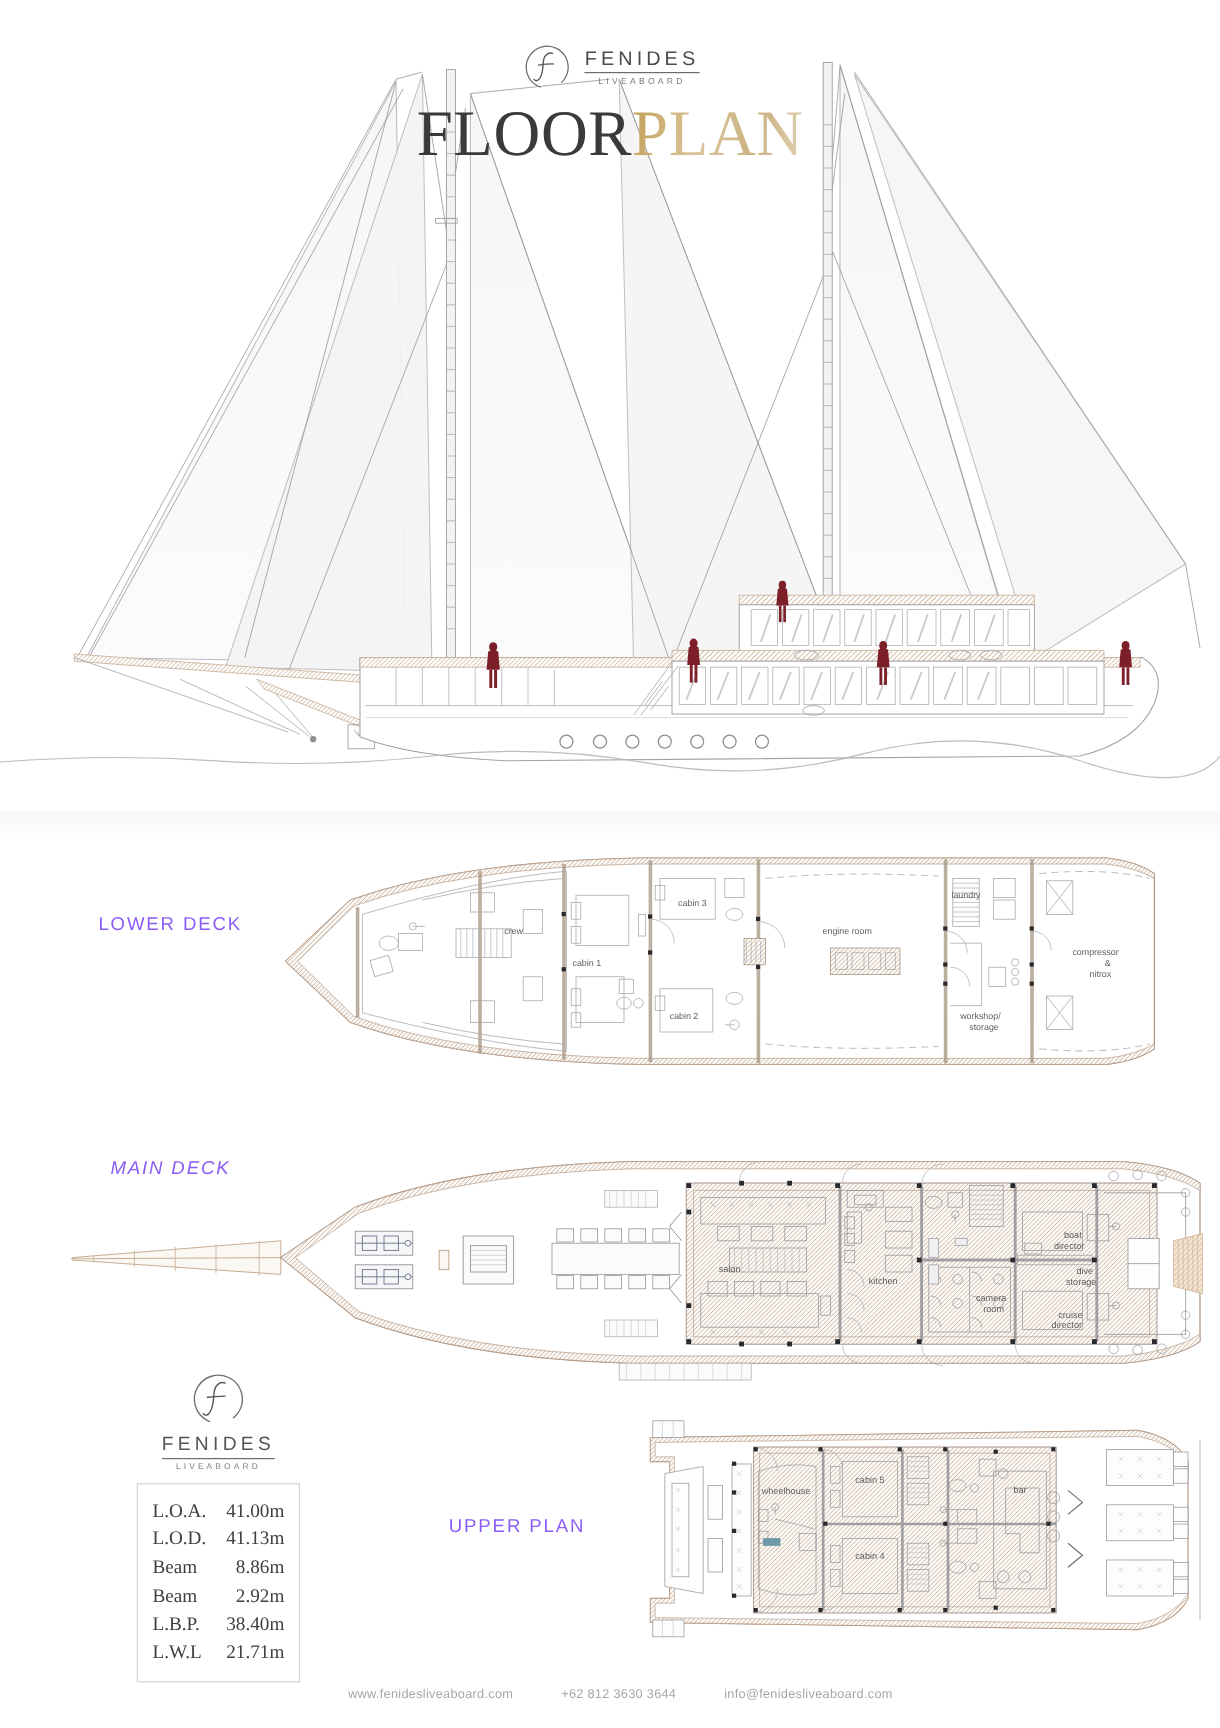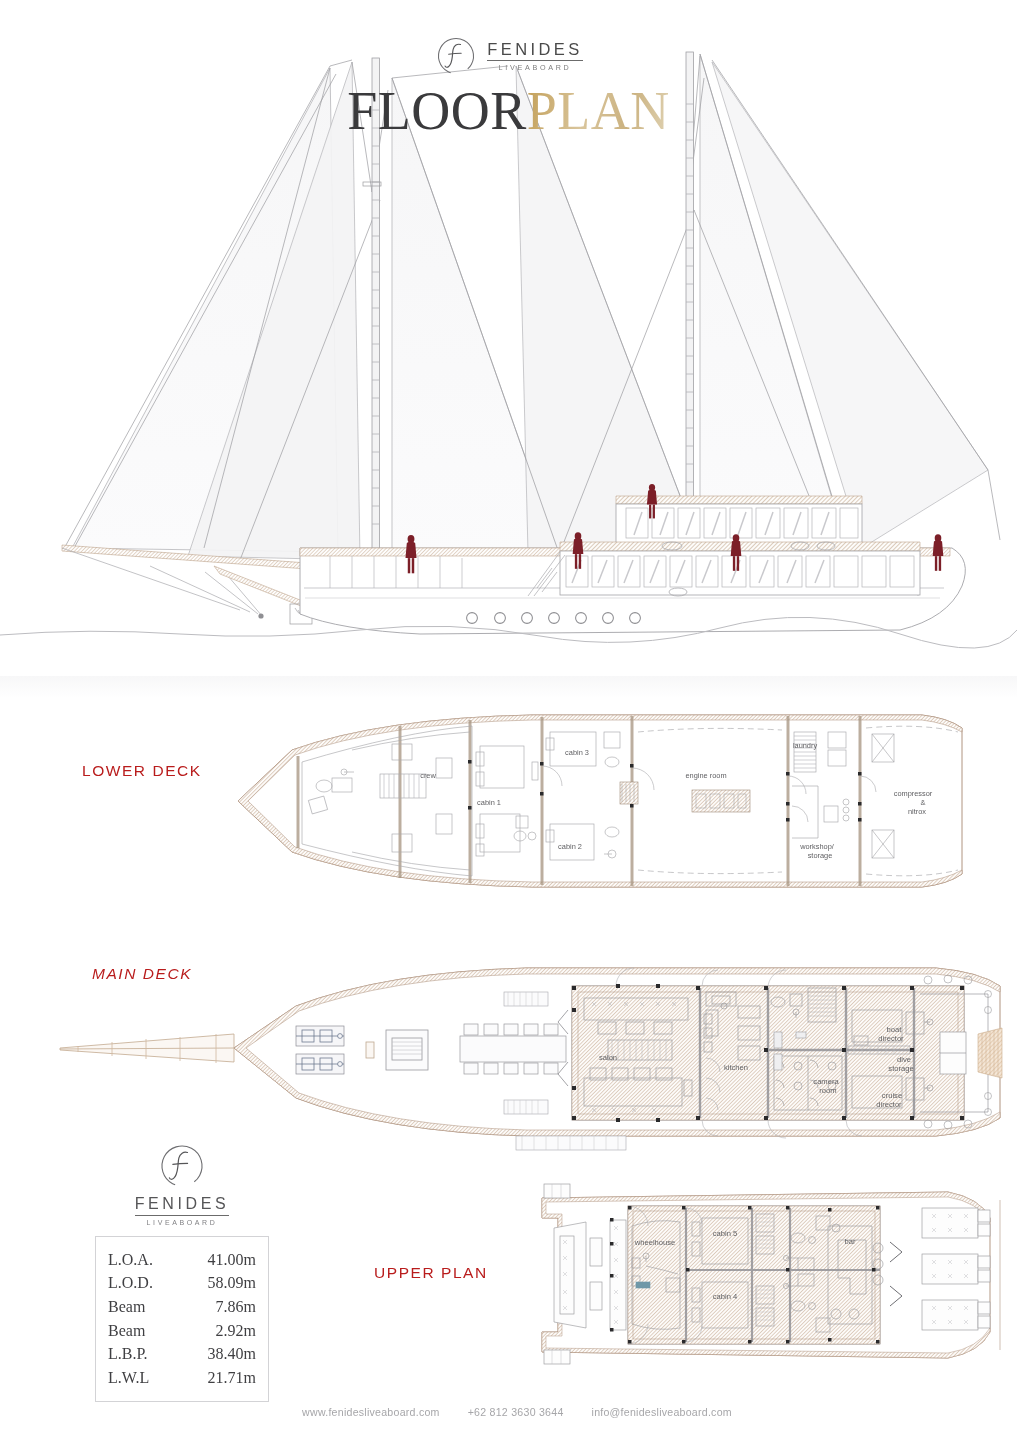--- a/index.html
+++ b/index.html
@@ -89,21 +89,21 @@
     top: 676px; left: 0; width: 1017px; height: 22px;
     background: linear-gradient(#f7f7f8, #ffffff);
     z-index: 12;
   }
 
   
   .deck-label {
     position: absolute;
     font-size: 15.5px;
     letter-spacing: 1.55px;
-    color: #b91c1c;
+    color: #8b5cf6;
     font-family: "Liberation Sans", sans-serif;
     white-space: nowrap;
     z-index: 25;
   }
   #label-lower { top: 762px; left: 82px; }
   #label-main  { top: 965px; left: 92px; font-style: italic; }
   #label-upper { top: 1264px; left: 374px; }
 
   
   .deck-plan { position: absolute; z-index: 20; }
@@ -140,21 +140,21 @@
   }
   .spec-sub {
     font-size: 7px;
     letter-spacing: 2.6px;
     color: #818184;
     margin-top: 3.5px;
     line-height: 1.1;
   }
   .spec-table {
     border: 1px solid #d3d3d6;
-    width: 174px;
+    width: 136px;
     padding: 11px 6px 11px 6px;
   }
   .spec-row {
     display: flex;
     justify-content: space-between;
     font-family: "Liberation Serif", serif;
     font-size: 16px;
     color: #3f3f42;
     line-height: 1.48;
     padding: 0 6px;
@@ -162,21 +162,21 @@
   .spec-row .k { text-align: left; }
   .spec-row .v { text-align: right; }
 
   
   .footer {
     position: absolute;
     bottom: 22px; left: 0; right: 0;
     display: flex;
     justify-content: center;
     align-items: center;
-    gap: 28px;
+    gap: 40px;
     z-index: 25;
     margin-left: 17px;
   }
   .footer span {
     font-size: 10.6px;
     color: #a6a6a9;
     letter-spacing: 0.25px;
     font-family: "Liberation Sans", sans-serif;
   }
 
@@ -1238,25 +1238,25 @@
     <div class="spec-name">FENIDES</div>
     <div class="spec-sub">LIVEABOARD</div>
   </div>
   <div class="spec-table">
     <div class="spec-row">
       <span class="k">L.O.A.</span>
       <span class="v">41.00m</span>
     </div>
     <div class="spec-row">
       <span class="k">L.O.D.</span>
-      <span class="v">58.09m</span>
+      <span class="v">41.13m</span>
     </div>
     <div class="spec-row">
       <span class="k">Beam</span>
-      <span class="v">7.86m</span>
+      <span class="v">8.86m</span>
     </div>
     <div class="spec-row">
       <span class="k">Beam</span>
       <span class="v">2.92m</span>
     </div>
     <div class="spec-row">
       <span class="k">L.B.P.</span>
       <span class="v">38.40m</span>
     </div>
     <div class="spec-row">

